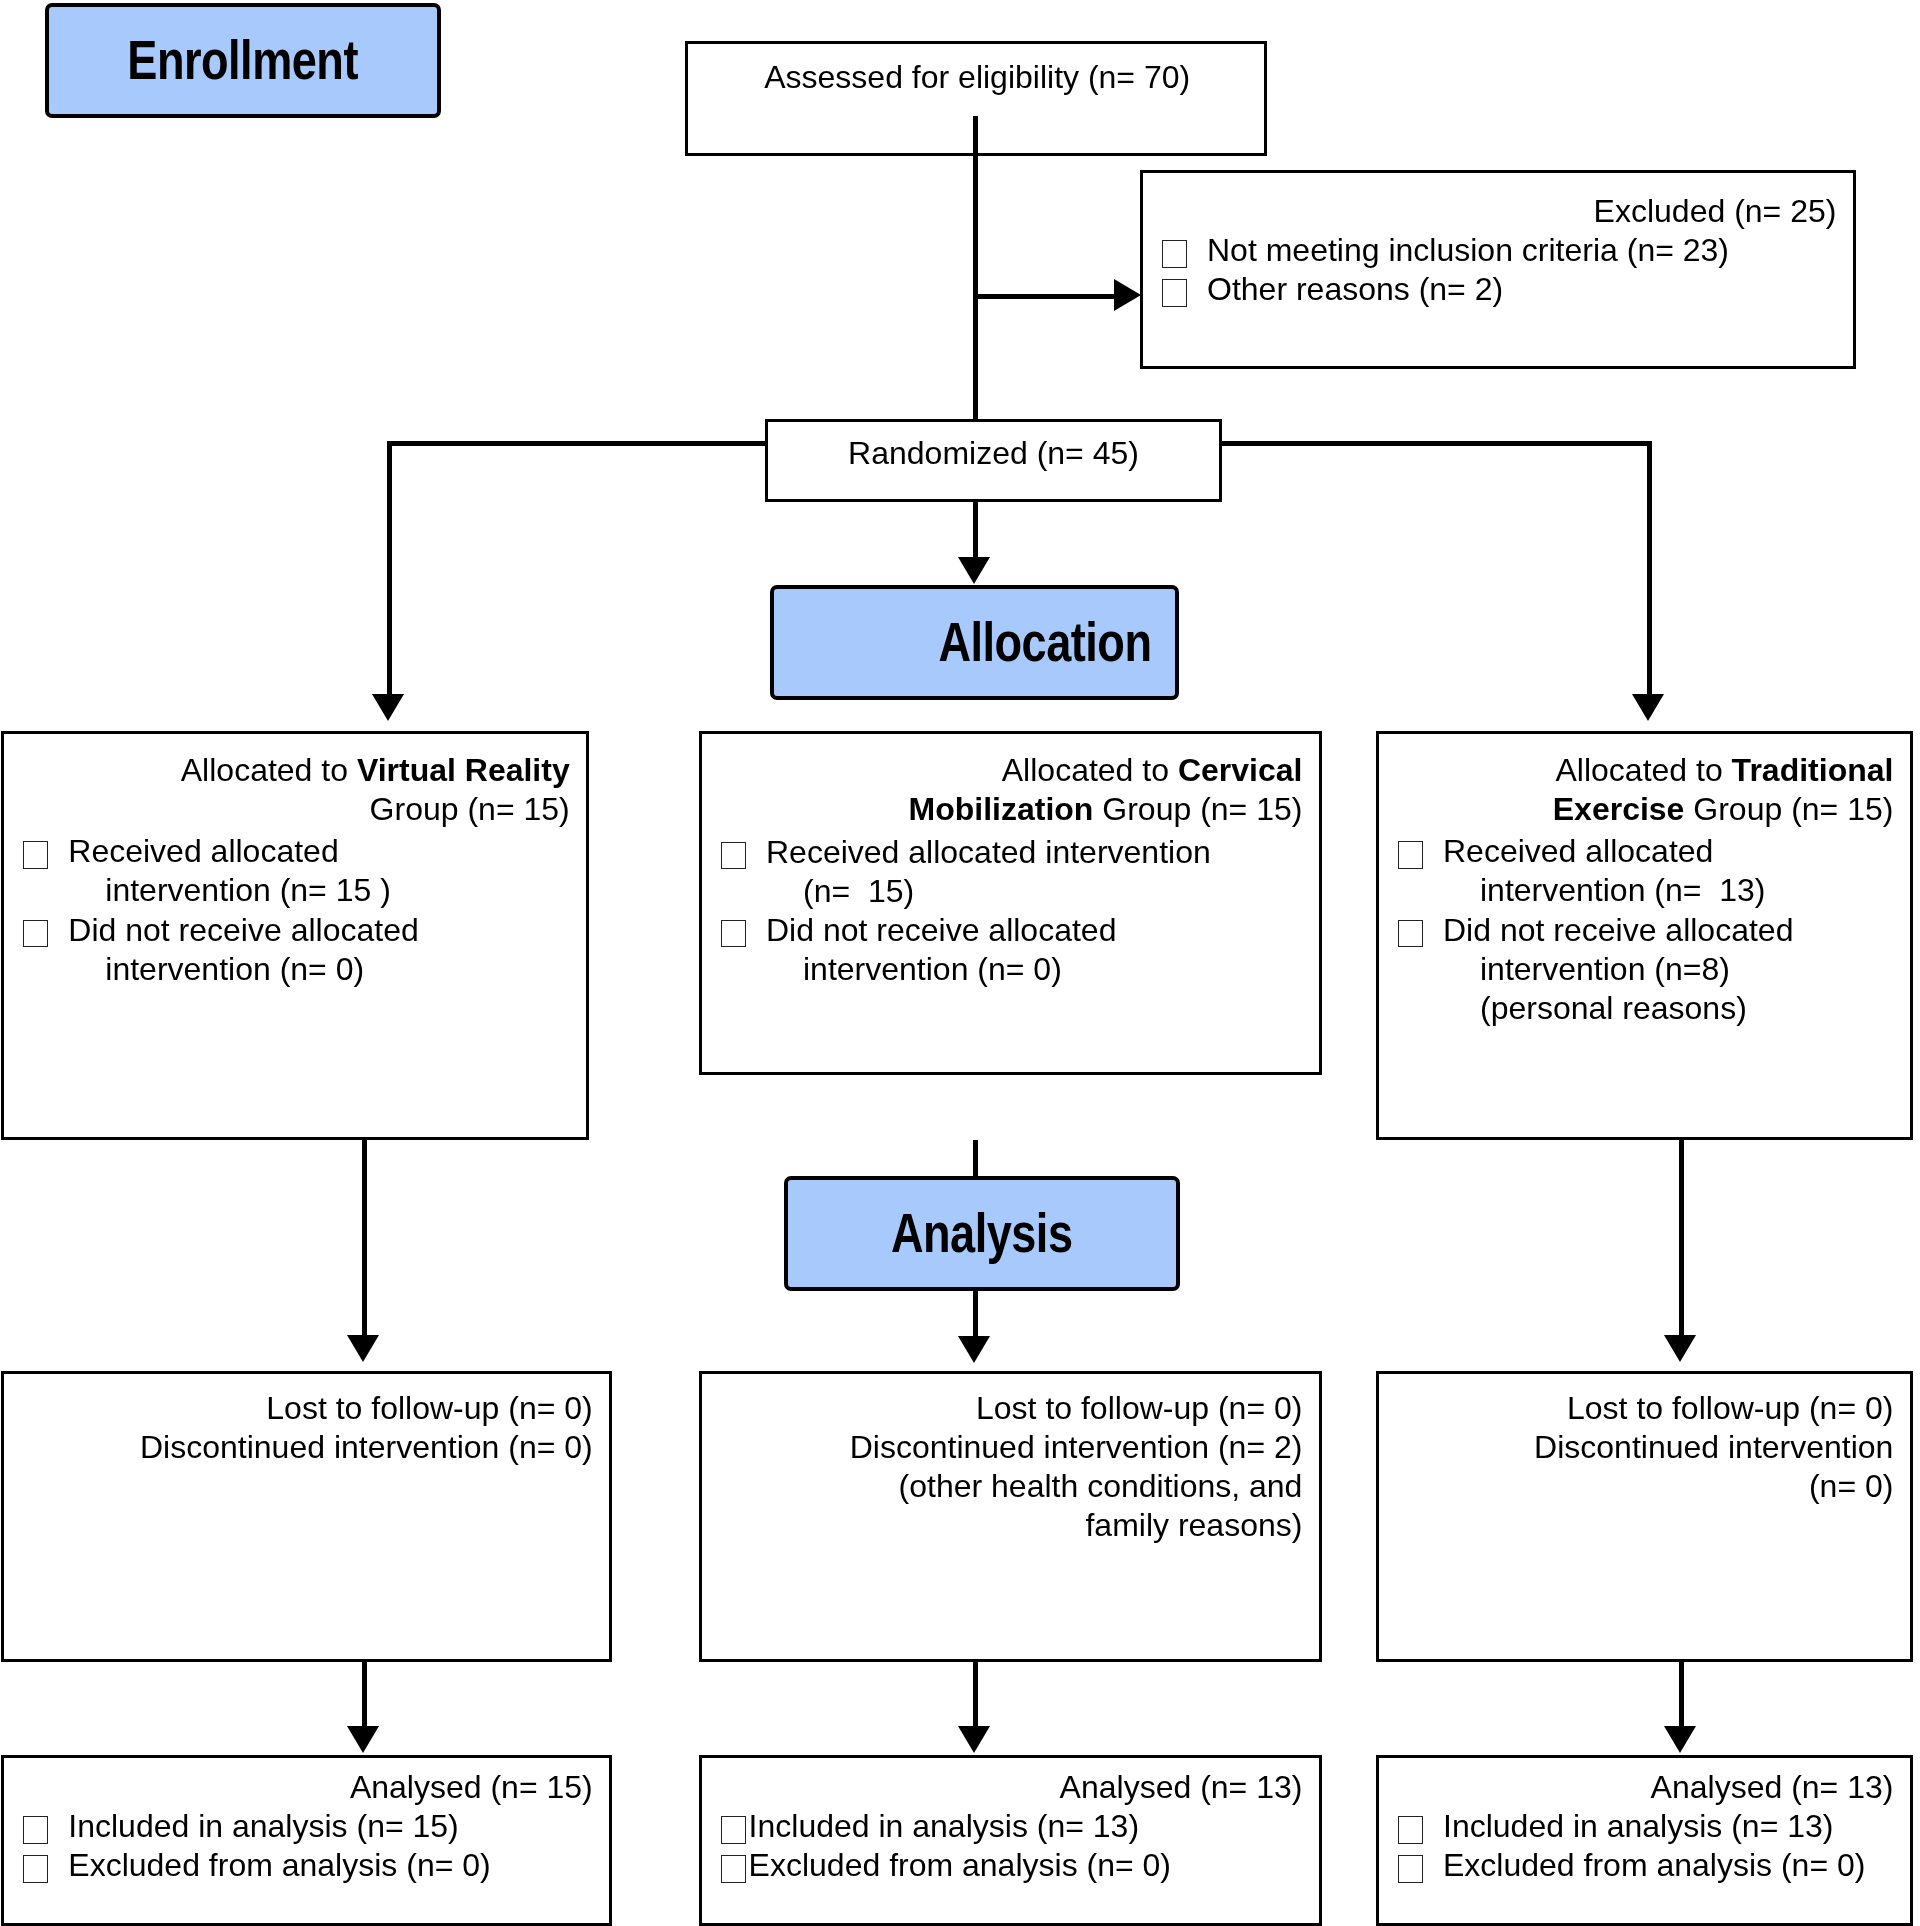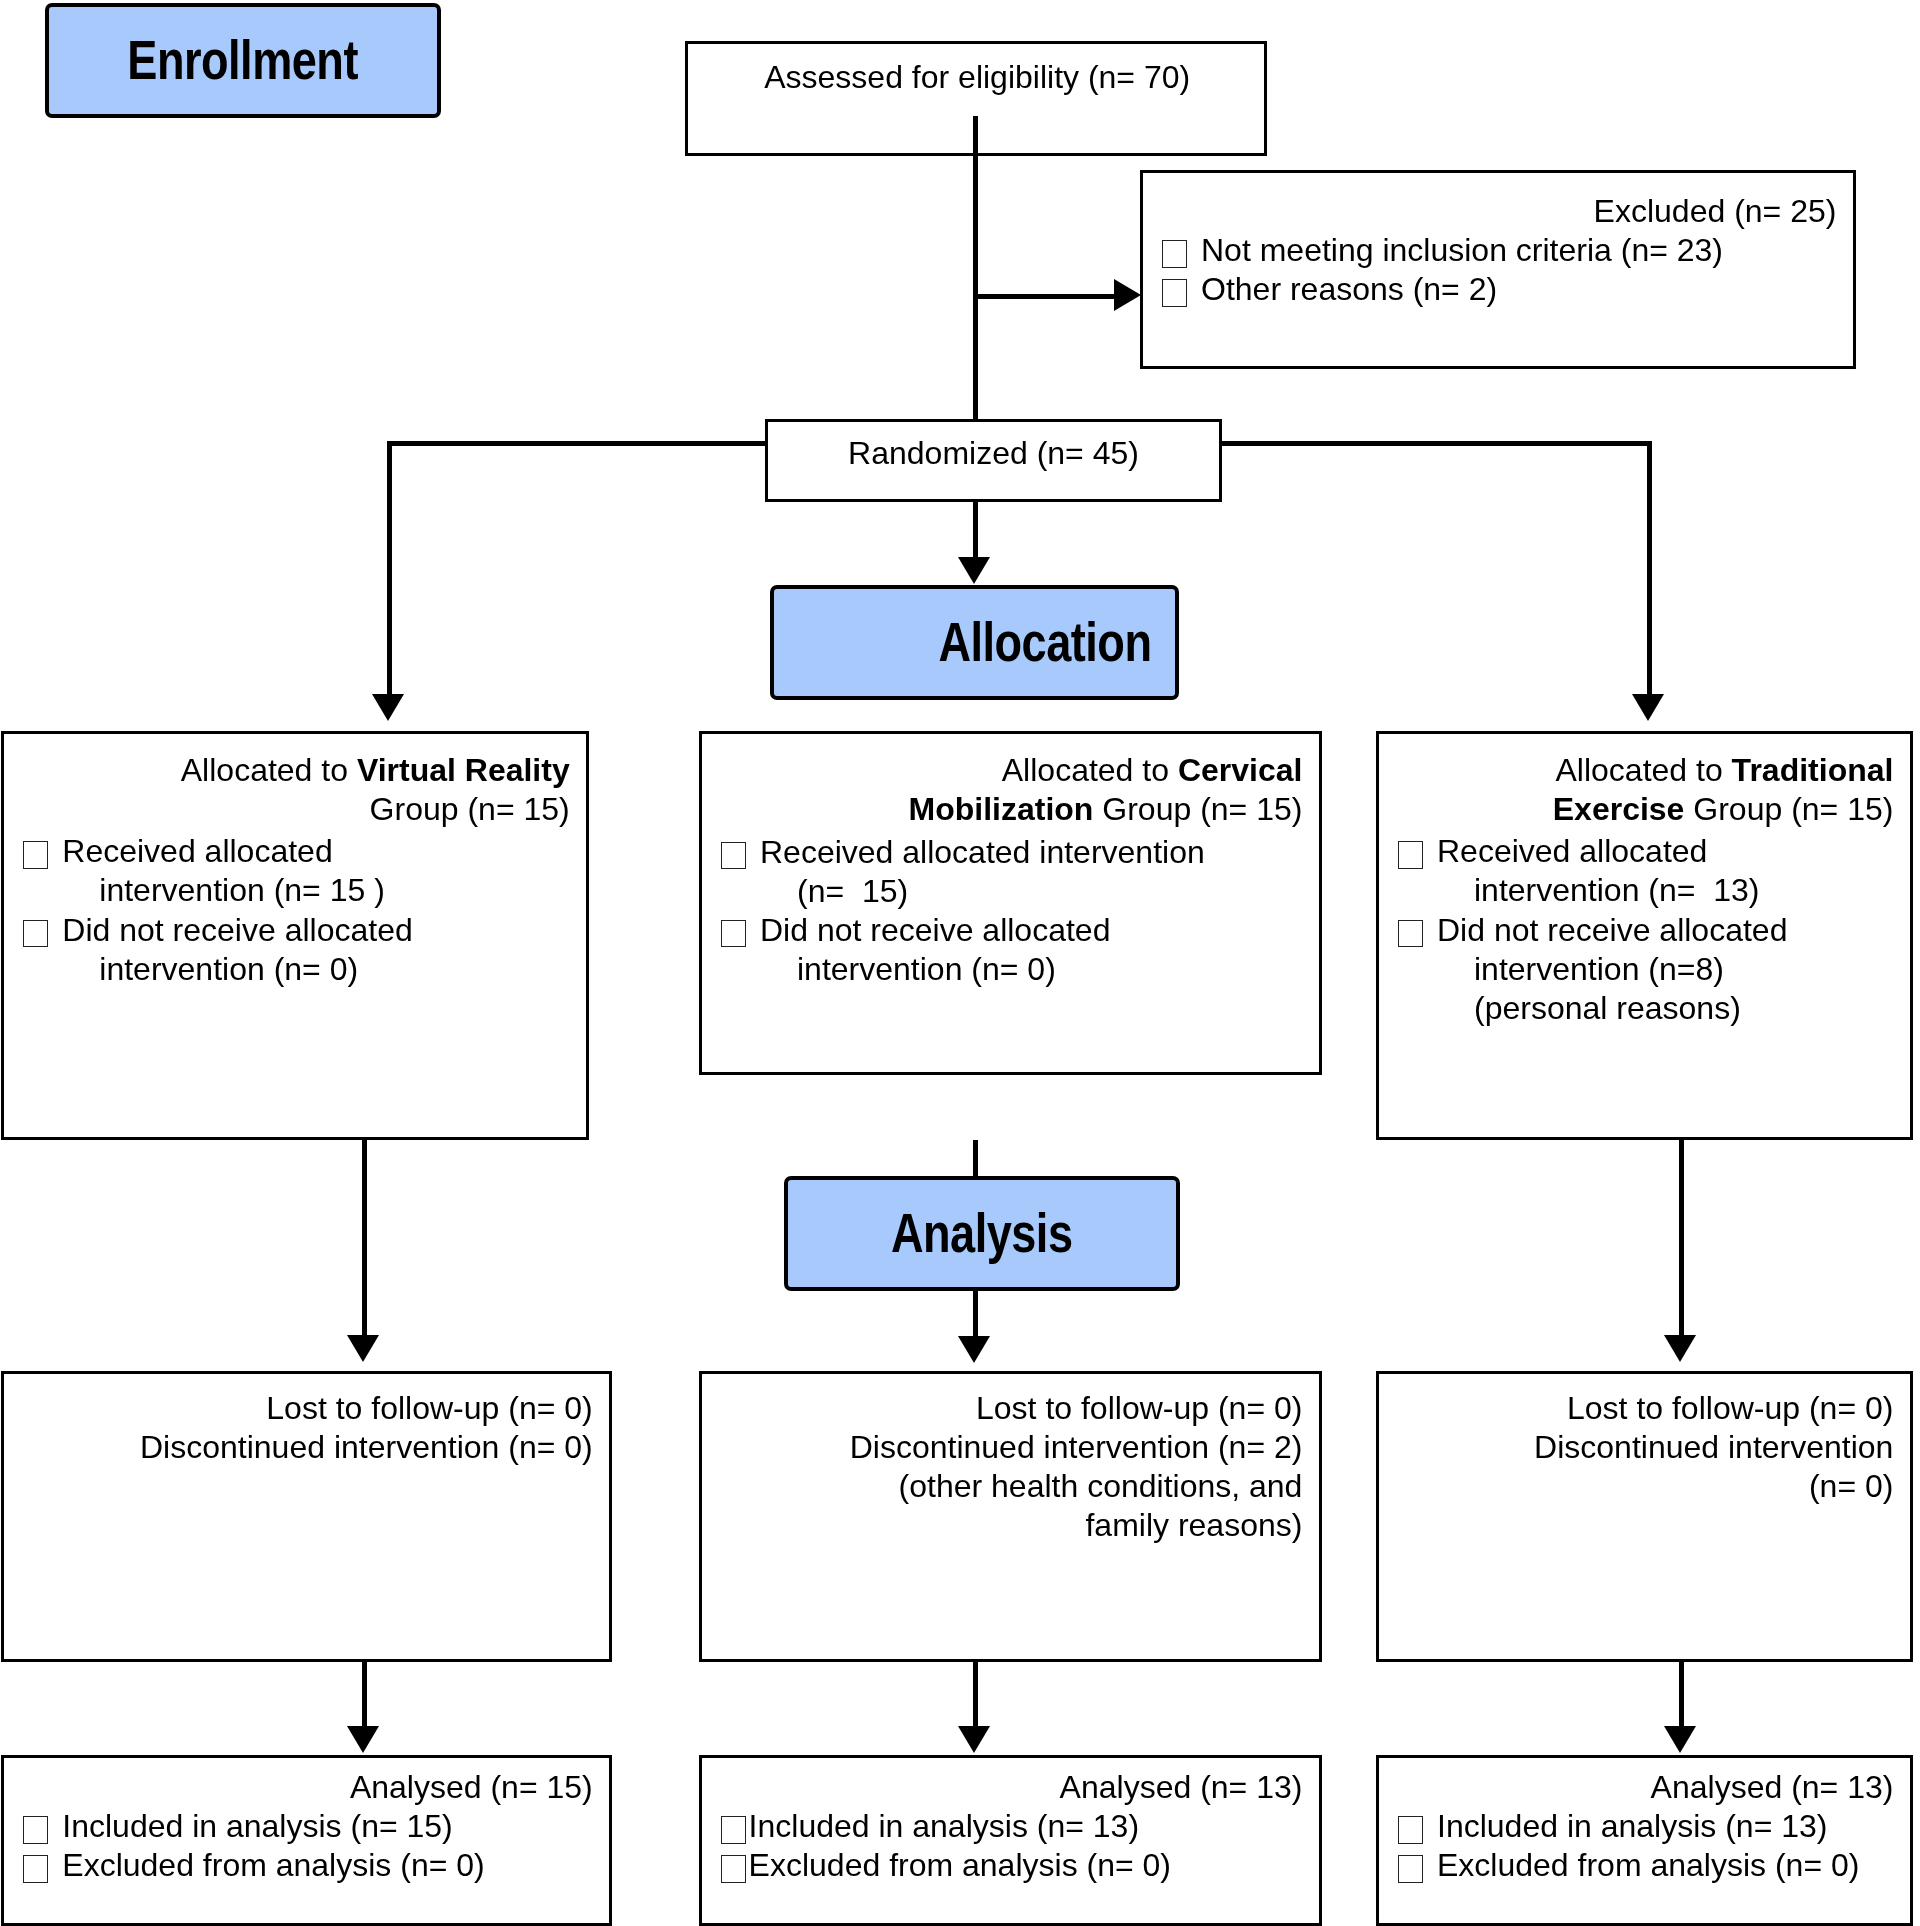--- a/index.html
+++ b/index.html
@@ -52,21 +52,21 @@
     text-align:right;
   }
   .txt.center{ text-align:center; }
   .ln{ display:block; }
   .b{ font-weight:bold; }
 
   
   .bullet{
     display:flex;
     align-items:flex-start;
-    gap:14px;
+    gap:20px;
   }
   .bullet.tight{ gap:2.6px; }
   .sq{
     flex:0 0 auto;
     width:23px;
     height:25.6px;
     border:1.9px solid #222222;
     background:#ffffff;
     margin-top:9px;
   }

